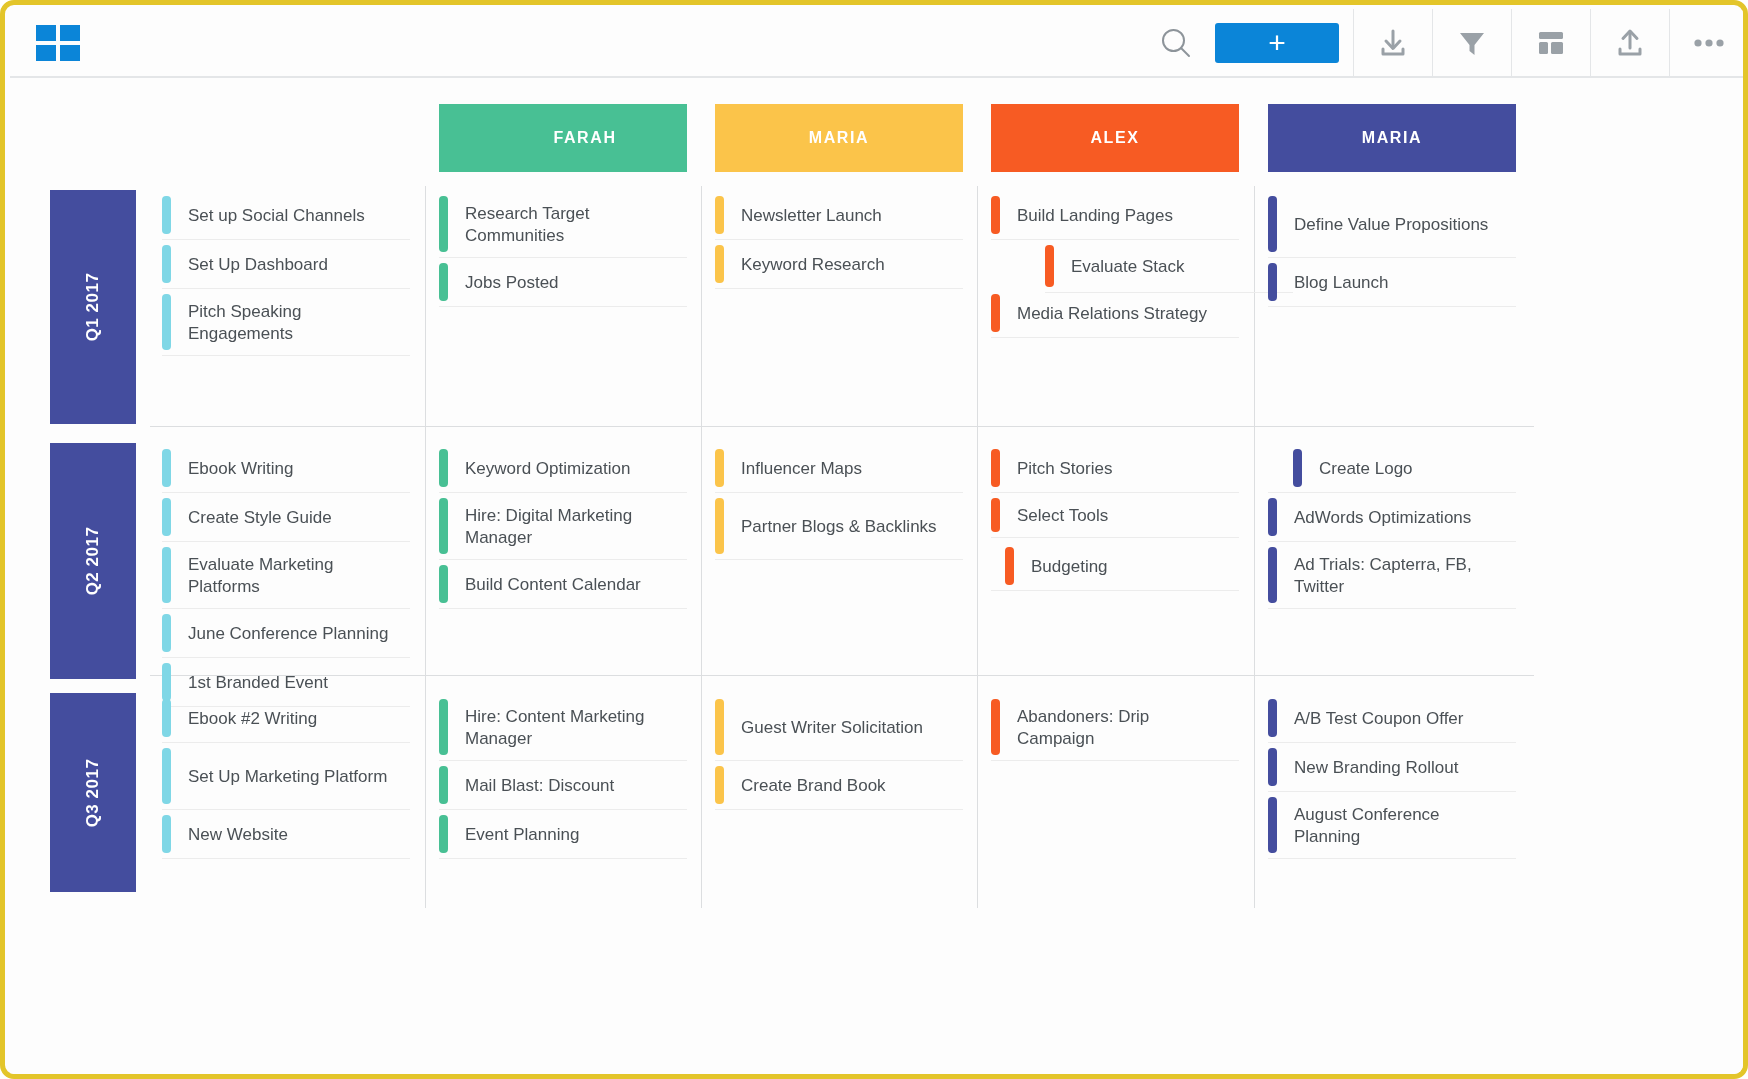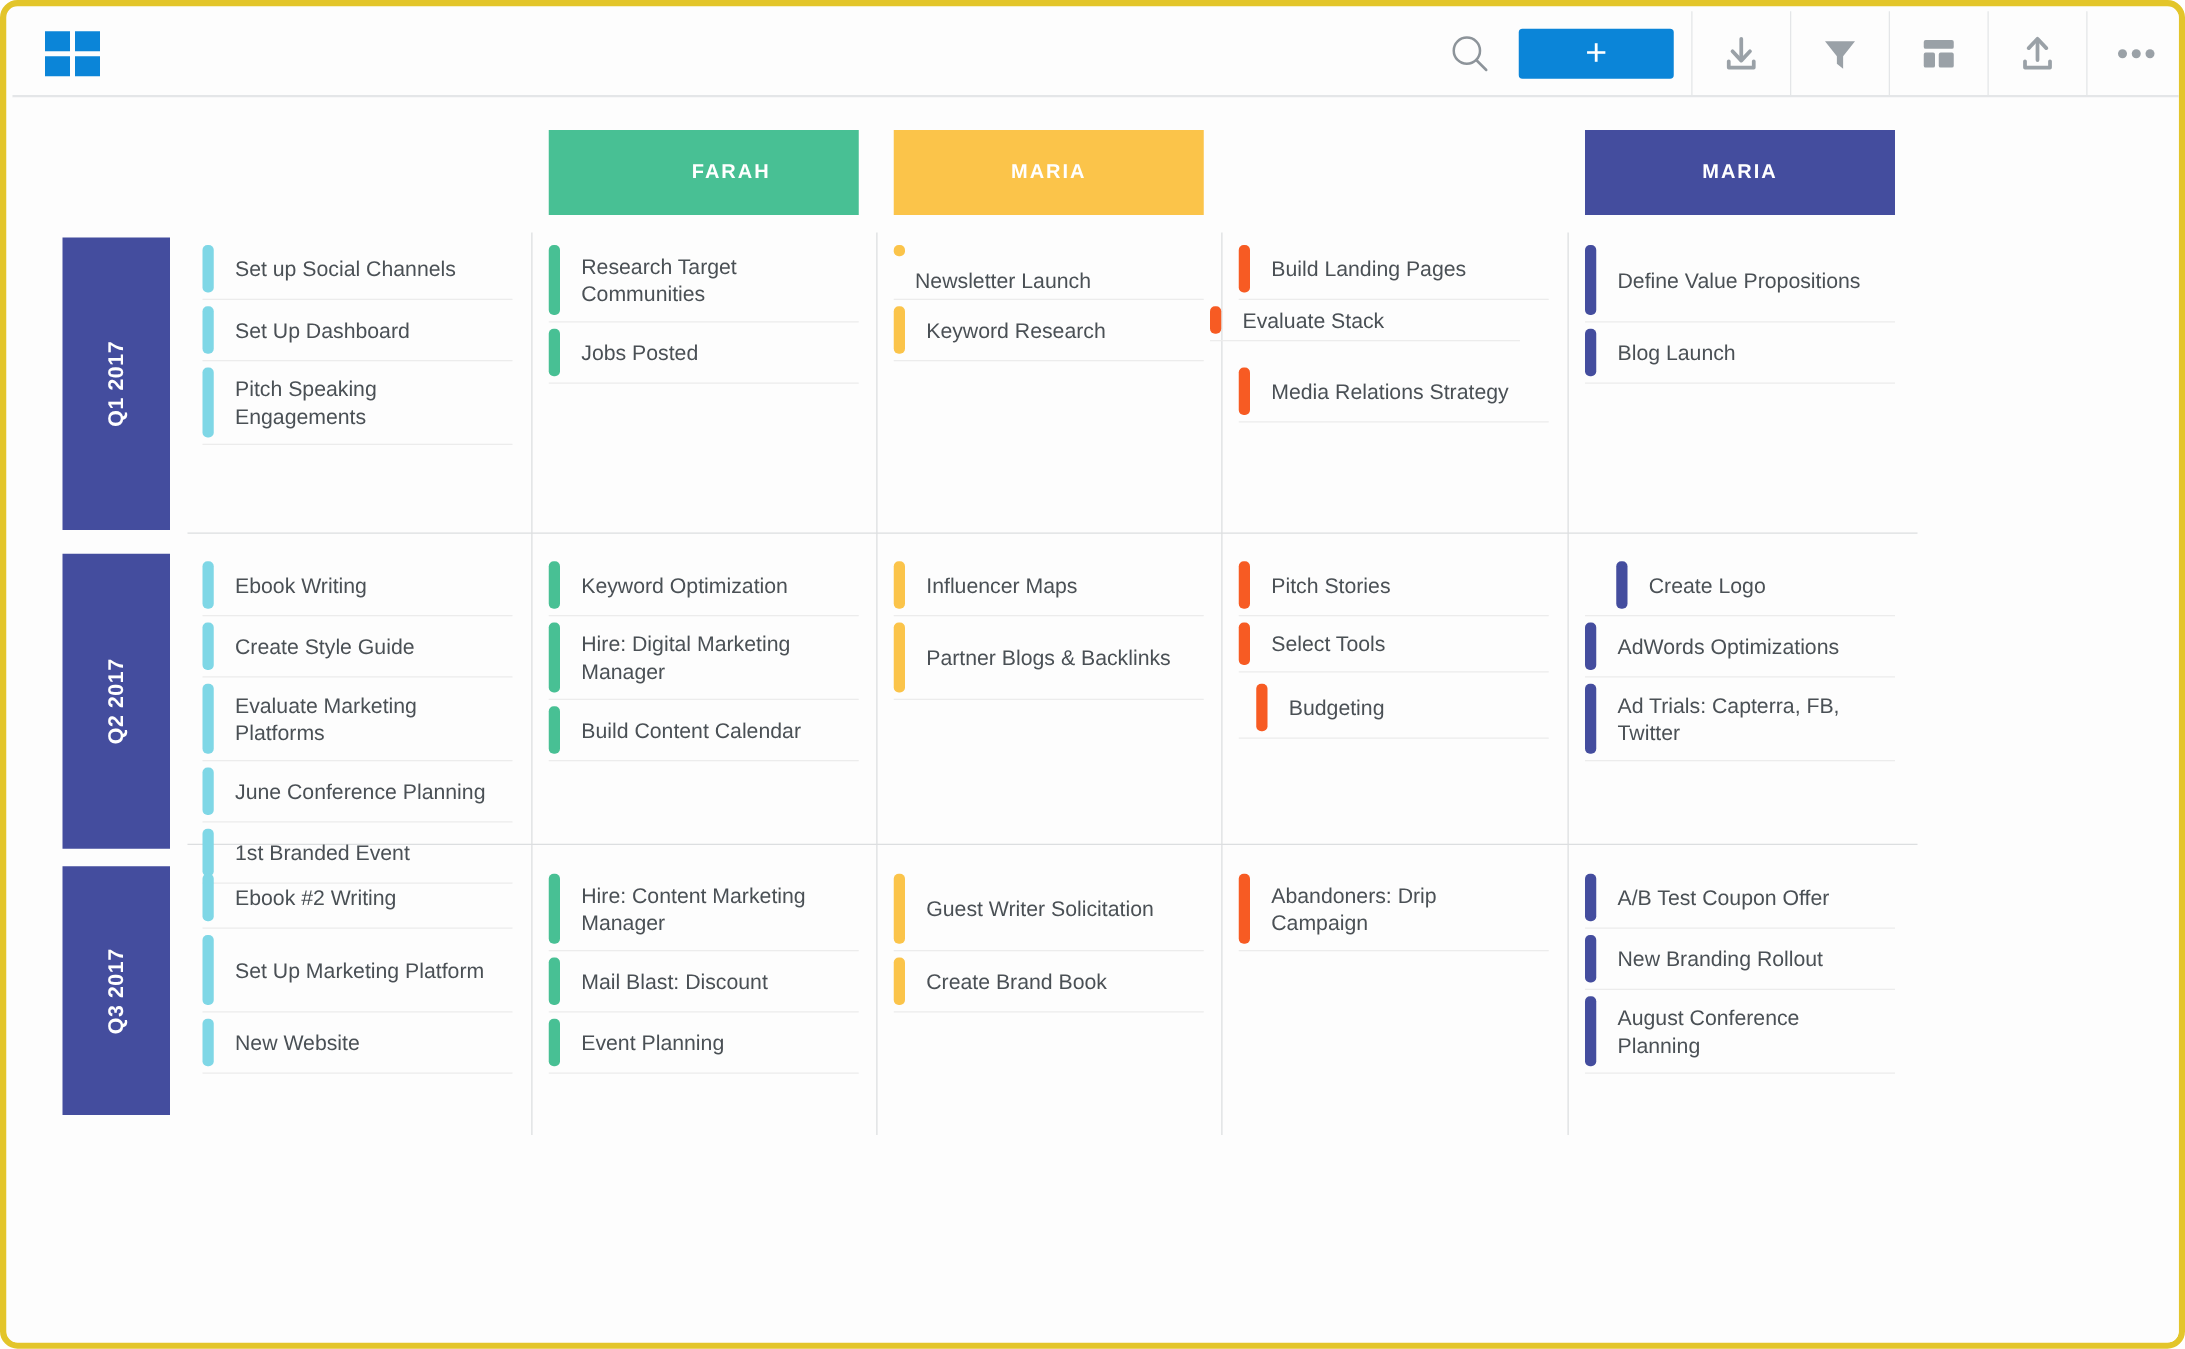--- a/index.html
+++ b/index.html
@@ -243,20 +243,23 @@
   </div>
 
   <div id="board">
     <div id="headers">
         <div class="col-header" style="left: 429px; width: 248px; background: rgb(72, 192, 148); padding-left: 44px;">
           <span>FARAH</span>
         </div>
         <div class="col-header" style="left: 705px; width: 248px; background: rgb(251, 196, 74);">
           <span>MARIA</span>
         </div>
+        <div class="col-header" style="left: 981px; width: 248px; background: rgb(247, 91, 35);">
+          <span>ALEX</span>
+        </div>
         <div class="col-header" style="left: 1258px; width: 248px; background: rgb(68, 77, 158);">
           <span>MARIA</span>
         </div>
       </div>
     <div id="grid">
         <div class="q-label" style="top: 112px; height: 234px; background: rgb(68, 77, 158);">
           <span>Q1 2017</span>
         </div>
         <div class="q-label" style="top: 365px; height: 236px; background: rgb(68, 77, 158);">
           <span>Q2 2017</span>
@@ -283,33 +286,33 @@
           <div class="label">Pitch Speaking Engagements</div>
         </div>
         <div class="card" style="left: 429px; top: 114px; width: 248px; height: 66px;">
           <div class="bar" style="background: rgb(72, 192, 148);"></div>
           <div class="label">Research Target Communities</div>
         </div>
         <div class="card" style="left: 429px; top: 181px; width: 248px; height: 48px;">
           <div class="bar" style="background: rgb(72, 192, 148);"></div>
           <div class="label">Jobs Posted</div>
         </div>
-        <div class="card" style="left: 705px; top: 114px; width: 248px; height: 48px; flex-direction: column;">
+        <div class="card" style="left: 705px; top: 114px; width: 248px; height: 48px;">
           <div class="bar" style="background: rgb(251, 196, 74);"></div>
           <div class="label">Newsletter Launch</div>
         </div>
         <div class="card" style="left: 705px; top: 163px; width: 248px; height: 48px;">
           <div class="bar" style="background: rgb(251, 196, 74);"></div>
           <div class="label">Keyword Research</div>
         </div>
         <div class="card" style="left: 981px; top: 114px; width: 248px; height: 48px;">
           <div class="bar" style="background: rgb(247, 91, 35);"></div>
           <div class="label">Build Landing Pages</div>
         </div>
-        <div class="card" style="left: 958px; top: 163px; width: 248px; height: 32px;">
+        <div class="card" style="left: 1035px; top: 163px; width: 248px; height: 52px;">
           <div class="bar" style="background: rgb(247, 91, 35);"></div>
           <div class="label">Evaluate Stack</div>
         </div>
         <div class="card" style="left: 981px; top: 212px; width: 248px; height: 48px;">
           <div class="bar" style="background: rgb(247, 91, 35);"></div>
           <div class="label">Media Relations Strategy</div>
         </div>
         <div class="card" style="left: 1258px; top: 114px; width: 248px; height: 66px;">
           <div class="bar" style="background: rgb(68, 77, 158);"></div>
           <div class="label">Define Value Propositions</div>

